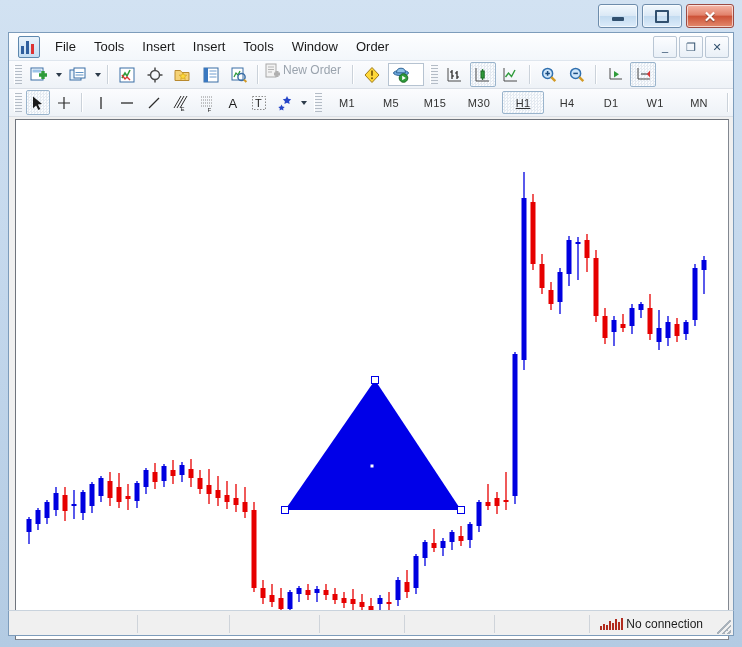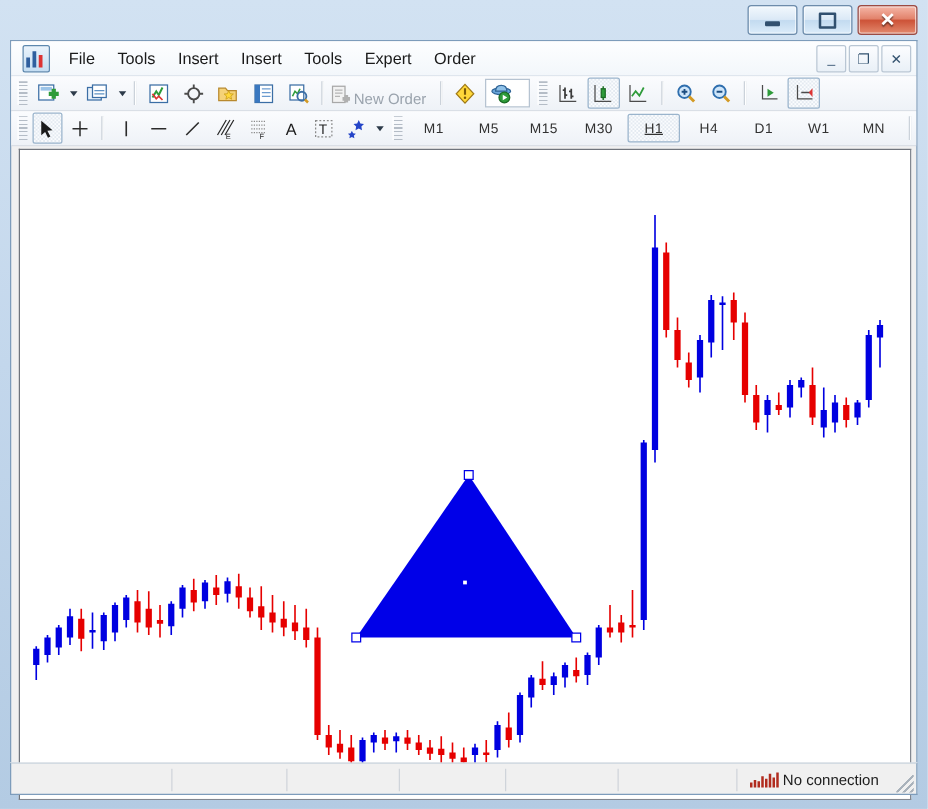--- a/index.html
+++ b/index.html
@@ -52,21 +52,21 @@
   .grip{width:7px;height:19px;margin:0 3px 0 5px;
      background-image:repeating-linear-gradient(to bottom,#b4bcc6 0 1px,transparent 1px 3px);
      border-left:1px solid #fff;}
   .tbtn{width:24px;height:23px;margin:0 1px;display:flex;align-items:center;justify-content:center;
      border:1px solid transparent;border-radius:2px;position:relative;}
   .tbtn.sel{border:1px solid #9ab4cc;background:
      repeating-conic-gradient(#e4eaf1 0% 25%, #fafcfe 0% 50%) 0 0/3px 3px;}
   .tsep{width:1px;height:19px;background:#cbd2da;margin:0 4px;border-right:1px solid #fff;}
   .tdrop{width:11px;height:23px;display:flex;align-items:center;justify-content:center;}
   .tdrop:after{content:"";border-left:3.5px solid transparent;border-right:3.5px solid transparent;border-top:4px solid #2d3b4a;}
-  .newordr{display:flex;align-items:flex-end;height:23px;padding:0 7px 0 2px;color:#9aa3ad;font-size:12px;}
+  .newordr{display:flex;align-items:flex-start;height:23px;padding:0 7px 0 2px;color:#9aa3ad;font-size:12px;}
   .expadv{display:flex;align-items:center;height:21px;padding:0 8px 0 3px;
      border:1px solid #b6c3d1;background:#fff;margin-left:2px;font-size:12px;color:#1a1a1a;}
   .tf{min-width:30px;height:21px;margin:0 1px;padding:0 5px;display:flex;align-items:center;justify-content:center;
      font-size:11px;color:#323232;border:1px solid transparent;border-radius:2px;letter-spacing:.3px;}
   .tf.sel{border:1px solid #9ab4cc;background:repeating-conic-gradient(#e4eaf1 0% 25%, #fafcfe 0% 50%) 0 0/3px 3px;text-decoration:underline;}
 
   
   .chartwrap{position:absolute;left:6px;top:86px;width:714px;height:521px;
      border:1px solid #828790;border-top-color:#6f747c;border-left-color:#6f747c;background:#fff;box-sizing:border-box;}
   .chartsurf{position:absolute;inset:0;background:#fff;overflow:hidden;}
@@ -112,21 +112,21 @@
 
     <div class="menubar">
       <div class="app-logo">
           <div class="logo-r"></div>
         </div>
       <div class="menu-item">File</div>
       <div class="menu-item">Tools</div>
       <div class="menu-item">Insert</div>
       <div class="menu-item">Insert</div>
       <div class="menu-item">Tools</div>
-      <div class="menu-item">Expert</div>
+      <div class="menu-item">Window</div>
       <div class="menu-item">Order</div>
 
       <div class="mdibtns">
         <div class="mdibtn">_</div>
         <div class="mdibtn">❐</div>
         <div class="mdibtn">✕</div>
       </div>
     </div>
 
     <div class="toolbar tb1">

